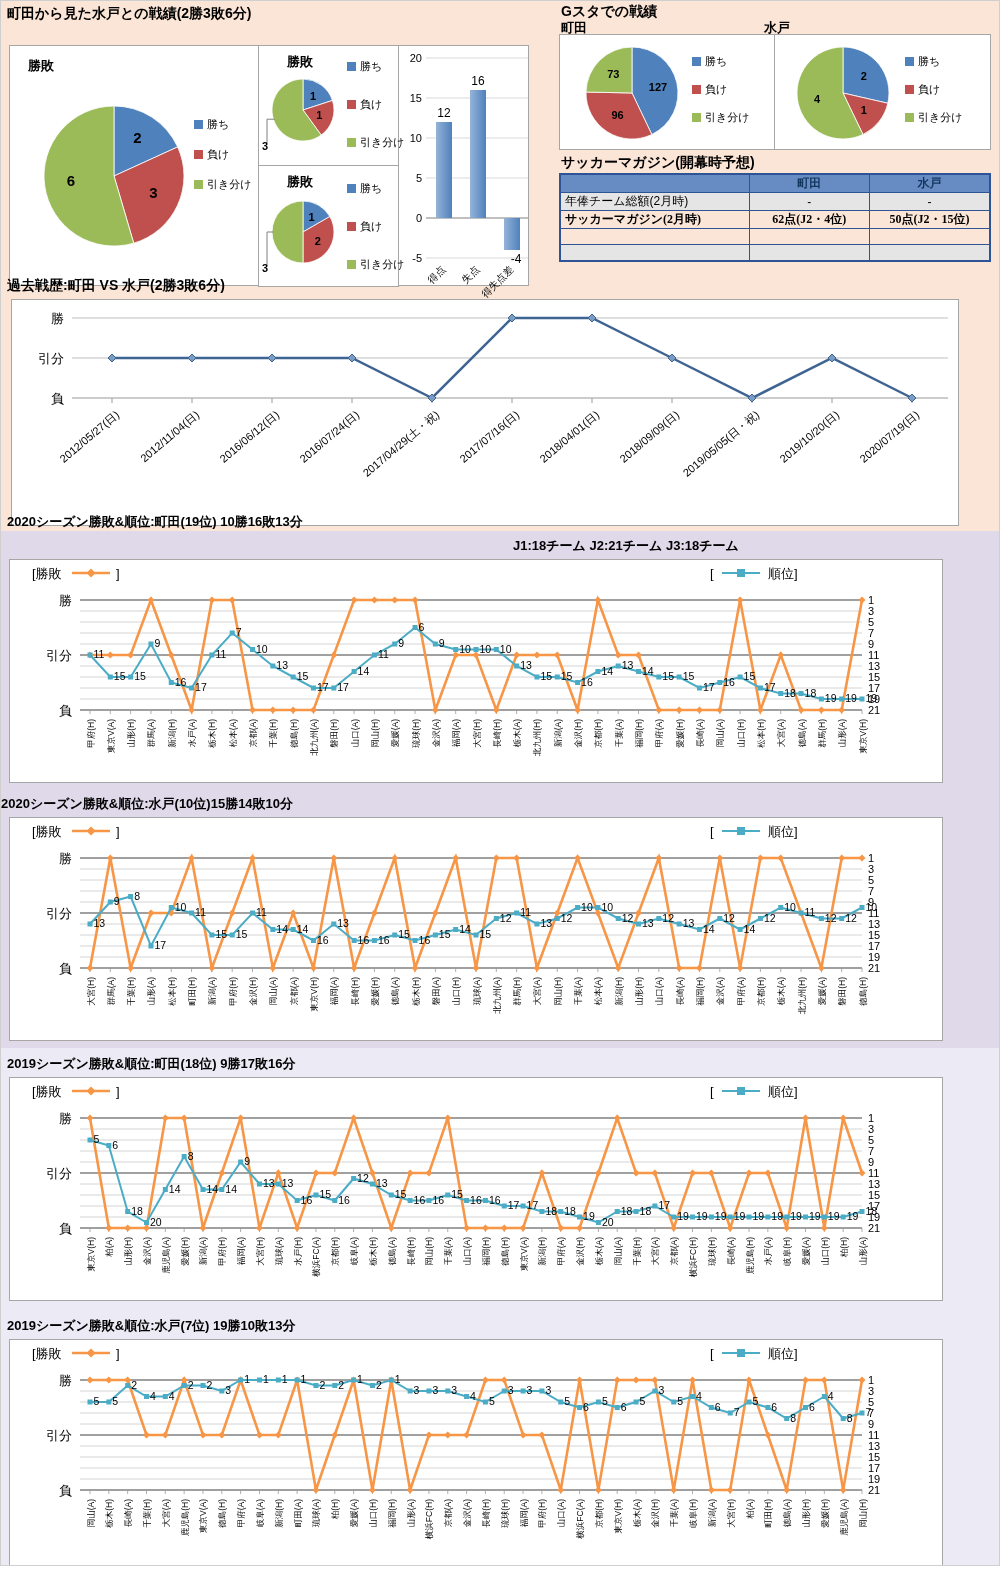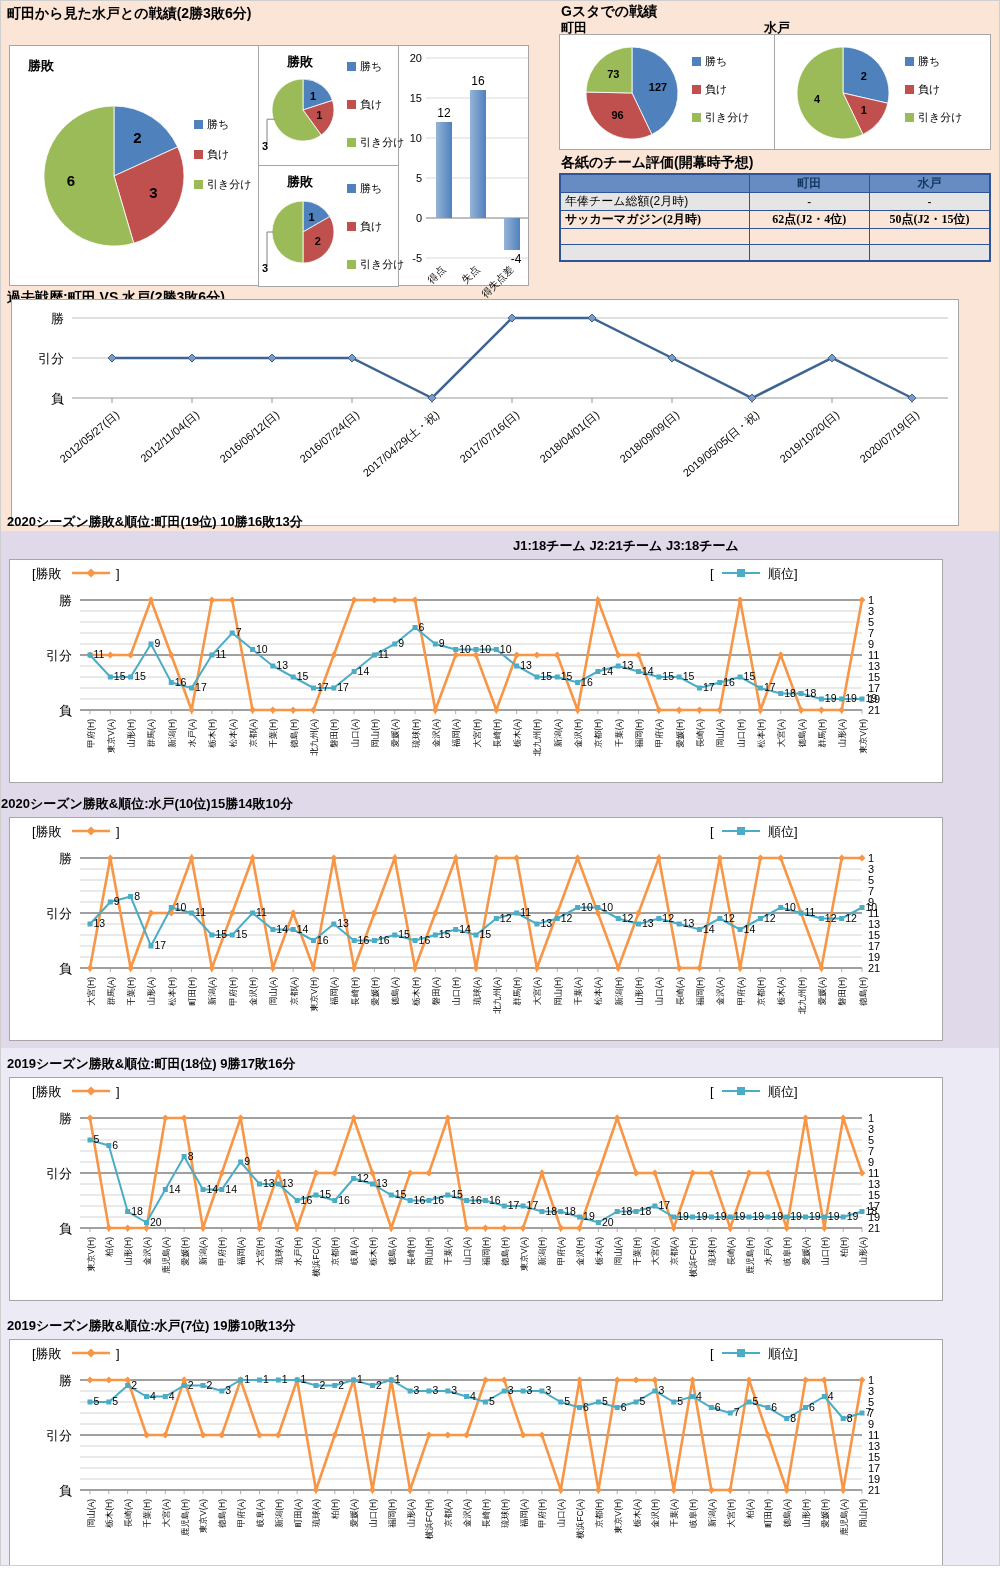--- a/index.html
+++ b/index.html
@@ -158,21 +158,21 @@
           <rect x="130" y="22" width="9" height="9" fill="#4f81bd"></rect>
           <text x="143" y="30" font-size="11" fill="#000" font-family="&quot;Liberation Sans&quot;,sans-serif">勝ち</text>
           <rect x="130" y="50" width="9" height="9" fill="#c0504d"></rect>
           <text x="143" y="58" font-size="11" fill="#000" font-family="&quot;Liberation Sans&quot;,sans-serif">負け</text>
           <rect x="130" y="78" width="9" height="9" fill="#9bbb59"></rect>
           <text x="143" y="86" font-size="11" fill="#000" font-family="&quot;Liberation Sans&quot;,sans-serif">引き分け</text>
         </svg>
       </div>
   </div>
 
-  <div class="hd" style="left:560px;top:153px;">各紙のチーム評価(開幕時予想)</div>
+  <div class="hd" style="left:560px;top:153px;">サッカーマガジン(開幕時予想)</div>
   <table class="eval">
     <tbody>
         <tr>
       <th class="diag" style="width:190px;"></th>
       <th>町田</th>
       <th>水戸</th>
     </tr>
     <tr class="alt">
       <td class="lbl">年俸チーム総額(2月時)</td>
       <td class="val">-</td>
@@ -189,21 +189,21 @@
       <td class="val"></td>
     </tr>
     <tr class="alt">
       <td class="lbl"></td>
       <td class="val"></td>
       <td class="val"></td>
     </tr>
   </tbody>
     </table>
 
-  <div class="hd" style="left:6px;top:288px;">過去戦歴:町田 VS 水戸(2勝3敗6分)</div>
+  <div class="hd" style="left:6px;top:276px;">過去戦歴:町田 VS 水戸(2勝3敗6分)</div>
   <div class="panel" style="left:10px;top:298px;width:948px;height:227px;">
     <div class="chart" style="left:0;top:0;">
         <svg width="946" height="225" viewBox="0 0 946 225">
           <line x1="60" y1="18" x2="936" y2="18" stroke="#bfbfbf" stroke-width="1"></line>
           <text x="52" y="23" font-size="13" fill="#000" font-family="&quot;Liberation Sans&quot;,sans-serif" text-anchor="end">勝</text>
           <line x1="60" y1="58" x2="936" y2="58" stroke="#bfbfbf" stroke-width="1"></line>
           <text x="52" y="63" font-size="13" fill="#000" font-family="&quot;Liberation Sans&quot;,sans-serif" text-anchor="end">引分</text>
           <line x1="60" y1="98" x2="936" y2="98" stroke="#999" stroke-width="1"></line>
           <text x="52" y="103" font-size="13" fill="#000" font-family="&quot;Liberation Sans&quot;,sans-serif" text-anchor="end">負</text>
           <line x1="100" y1="98" x2="100" y2="103" stroke="#999"></line>

